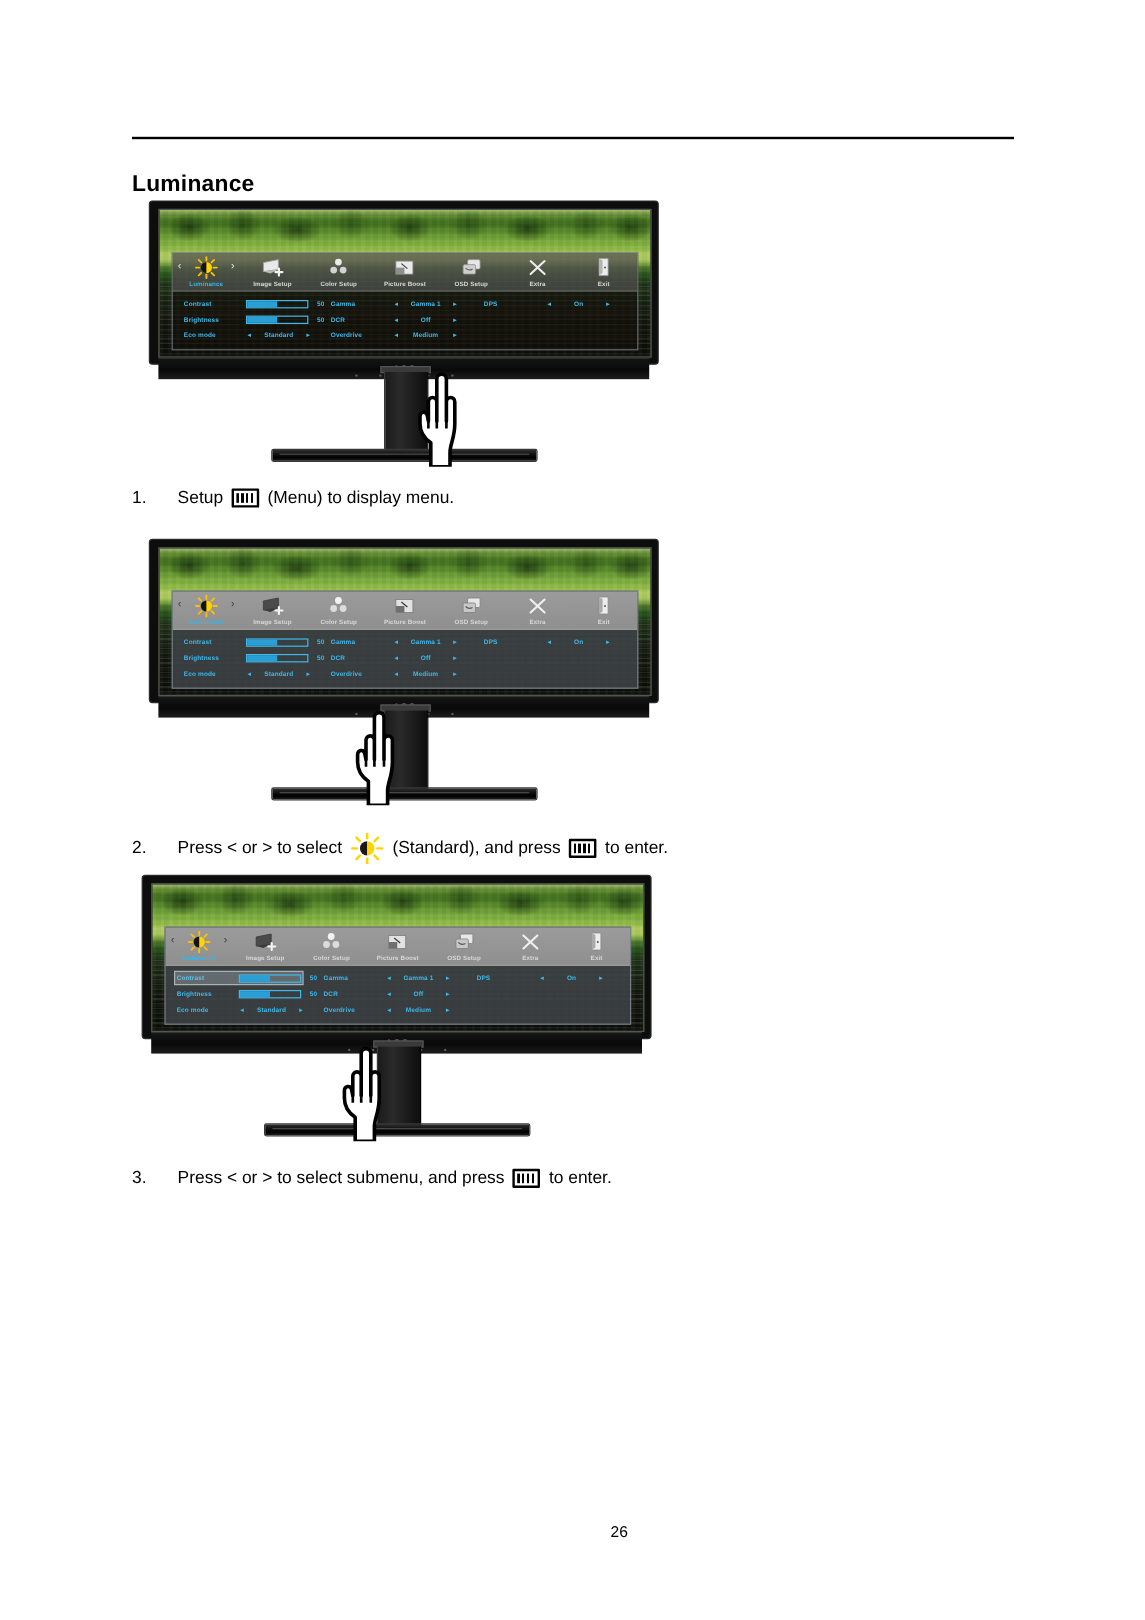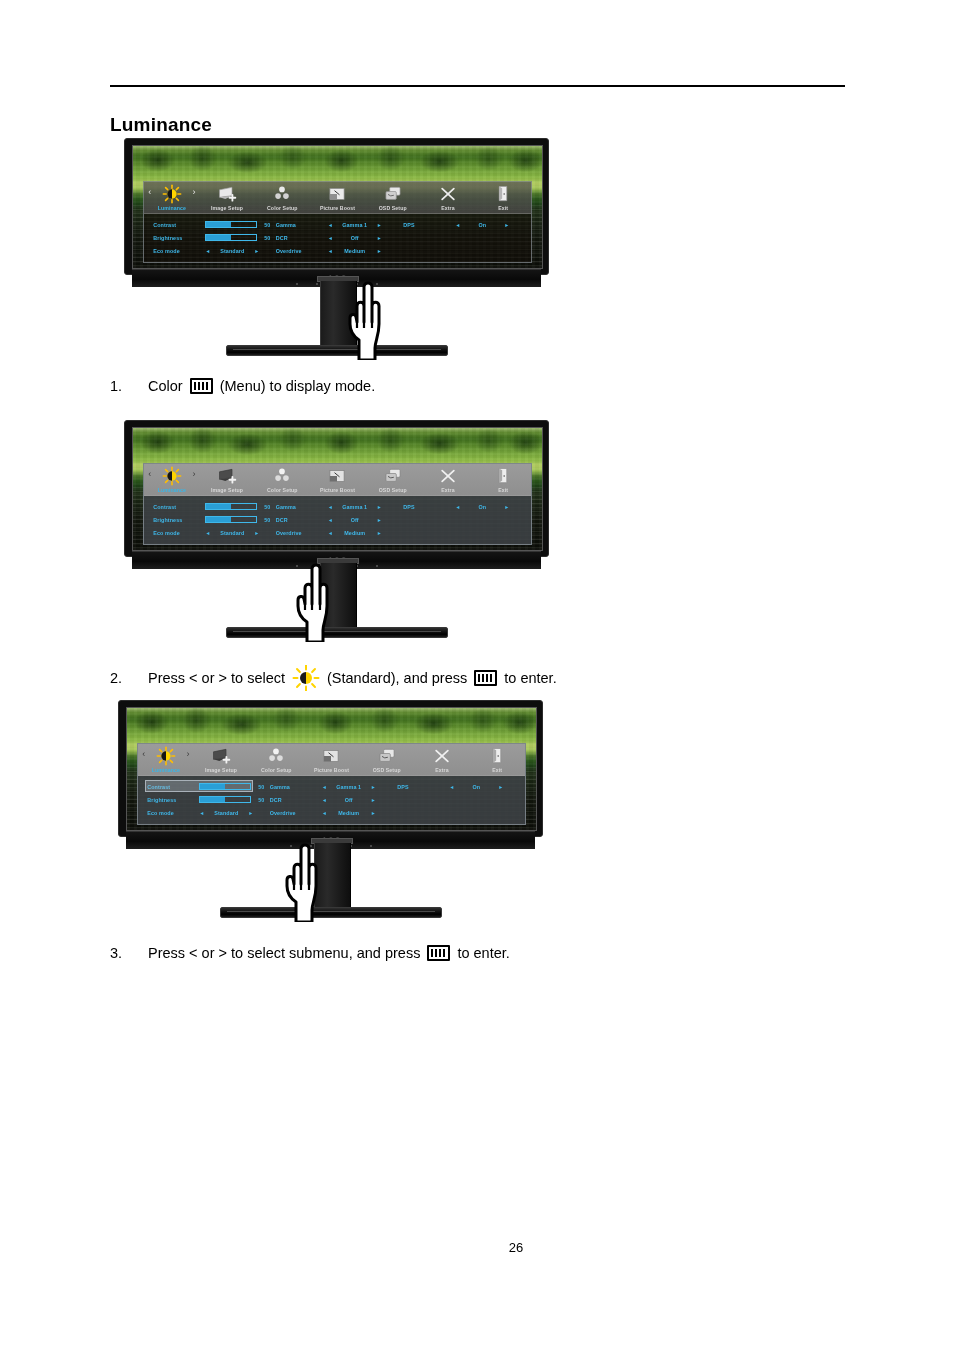--- a/index.html
+++ b/index.html
@@ -9,21 +9,21 @@
   }
   body {
     width: 954px;
     height: 1350px;
     position: relative;
     font-family: "Liberation Sans", sans-serif;
     color: #000;
     overflow: hidden;
   }
 
-  .page { position: relative; width: 954px; height: 1139px; }
+  .page { position: relative; width: 954px; height: 1139px; margin-top: 29px; }
 
   .header-rule {
     position: absolute;
     left: 110px; top: 85px;
     width: 735px; height: 0;
     border-top: 2px solid #000;
   }
 
   .page-title {
     position: absolute;
@@ -550,23 +550,23 @@
         <path d="M20 82 L20 62 C14 58 11 52 11 46 L11 40 C11 36 16 35 17 39 L18 44
                  L18 28 C18 23 25 23 25 28 L25 44 L25 9 C25 3.5 33 3.5 33 9 L33 44
                  L33 28 C33 23 40 23 40 28 L40 46 C40 58 36 63 36 70 L36 82 Z" fill="#ffffff" stroke="#000000" stroke-width="3" stroke-linejoin="round"></path>
         <path d="M18 44 L18 50 M25 44 L25 50 M33 44 L33 50" stroke="#000" stroke-width="2.2" fill="none"></path>
       </svg>
     </div>
   </div>
 
   <div class="step" style="left:110px; top:378px;">
     <span class="num">1.</span>
-    <span class="txt">Color</span>
+    <span class="txt">Setup</span>
     <span class="menu-key"></span>
-    <span class="txt">(Menu) to display mode.</span>
+    <span class="txt">(Menu) to display menu.</span>
   </div>
 
   <div class="monitor" style="left:124px; top:420px; width:425px; height:225px;">
 
     <div class="screen-outer" style="width:425px; height:137px;">
       <div class="screen-inner" style="width:411px; height:124px;">
         <div class="wallpaper">
           <div class="tree-texture"></div>
           <div class="water-shimmer"></div>
         </div>

